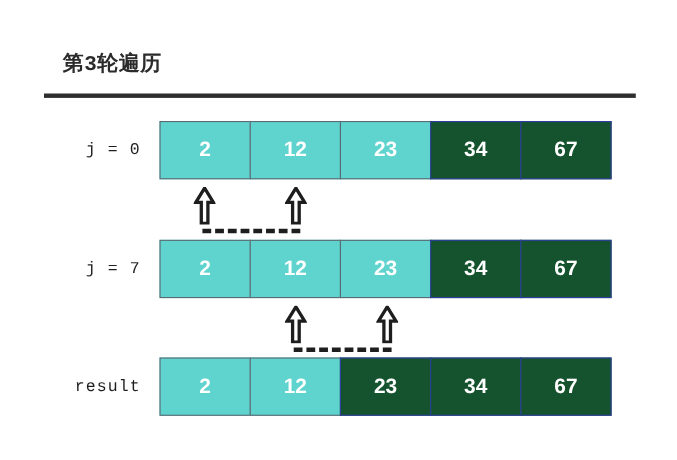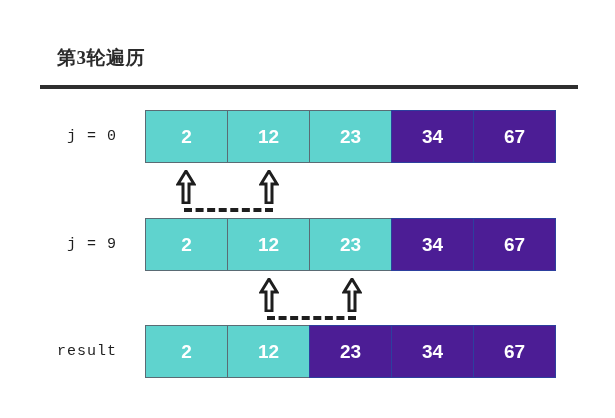--- a/index.html
+++ b/index.html
@@ -18,21 +18,21 @@
   #stage {
     position: absolute;
     inset: 0;
   }
 
   
   #page-title {
     position: absolute;
     left: 57px;
     top: 45px;
-    font-family: Liberation Serif, serif;
+    font-family: Liberation Mono, monospace;
     font-size: 19px;
     font-weight: bold;
     color: #2b2b2b;
     letter-spacing: 0.5px;
     white-space: nowrap;
   }
   #title-rule {
     position: absolute;
     left: 40px;
     top: 85px;
@@ -42,21 +42,21 @@
   }
 
   
   .row {
     position: absolute;
     left: 0;
     height: 53px;
   }
   .row-label {
     position: absolute;
-    left: 1px;
+    left: 12px;
     top: 0px;
     width: 130px;
     height: 53px;
     display: flex;
     align-items: center;
     justify-content: flex-end;
     padding-right: 14px;
     box-sizing: border-box;
     font-family: "Liberation Mono", "DejaVu Sans Mono", monospace;
     font-size: 15px;
@@ -80,21 +80,21 @@
     align-items: center;
     justify-content: center;
     font-family: "Liberation Sans", sans-serif;
     font-size: 19px;
     font-weight: bold;
     color: #ffffff;
     margin-left: -1px;
   }
   .cell:first-child { margin-left: 0; }
   .cell.teal { background: #5fd3ce; }
-  .cell.blue { background: #4c1d95; border-color: #2d3f9e; }
+  .cell.blue { background: #14532d; border-color: #2d3f9e; }
 
   #row-0 { top: 110px; }
   #row-1 { top: 218px; }
   #row-2 { top: 325px; }
 
   
   .pointer-group {
     position: absolute;
     height: 54px;
   }
@@ -154,21 +154,21 @@
     </div>
     <div class="arrow" style="left:114px;">
       <svg width="20" height="34" viewBox="0 0 20 34" xmlns="http://www.w3.org/2000/svg">
         <path d="M10 1 L18 14 L13 14 L13 33 L7 33 L7 14 L2 14 Z" fill="none" stroke="#1e1e1e" stroke-width="3" stroke-linejoin="miter"></path>
       </svg>
     </div>
     <div class="dashed-link" style="left:39px; width:89px;"></div>
   </div>
 
   <div class="row" id="row-1">
-    <div class="row-label">j = 9</div>
+    <div class="row-label">j = 7</div>
     <div class="cells">
       <div class="cell teal">2</div>
       <div class="cell teal">12</div>
       <div class="cell teal">23</div>
       <div class="cell blue">34</div>
       <div class="cell blue">67</div>
     </div>
   </div>
 
   <div class="pointer-group" id="pointers-1">

